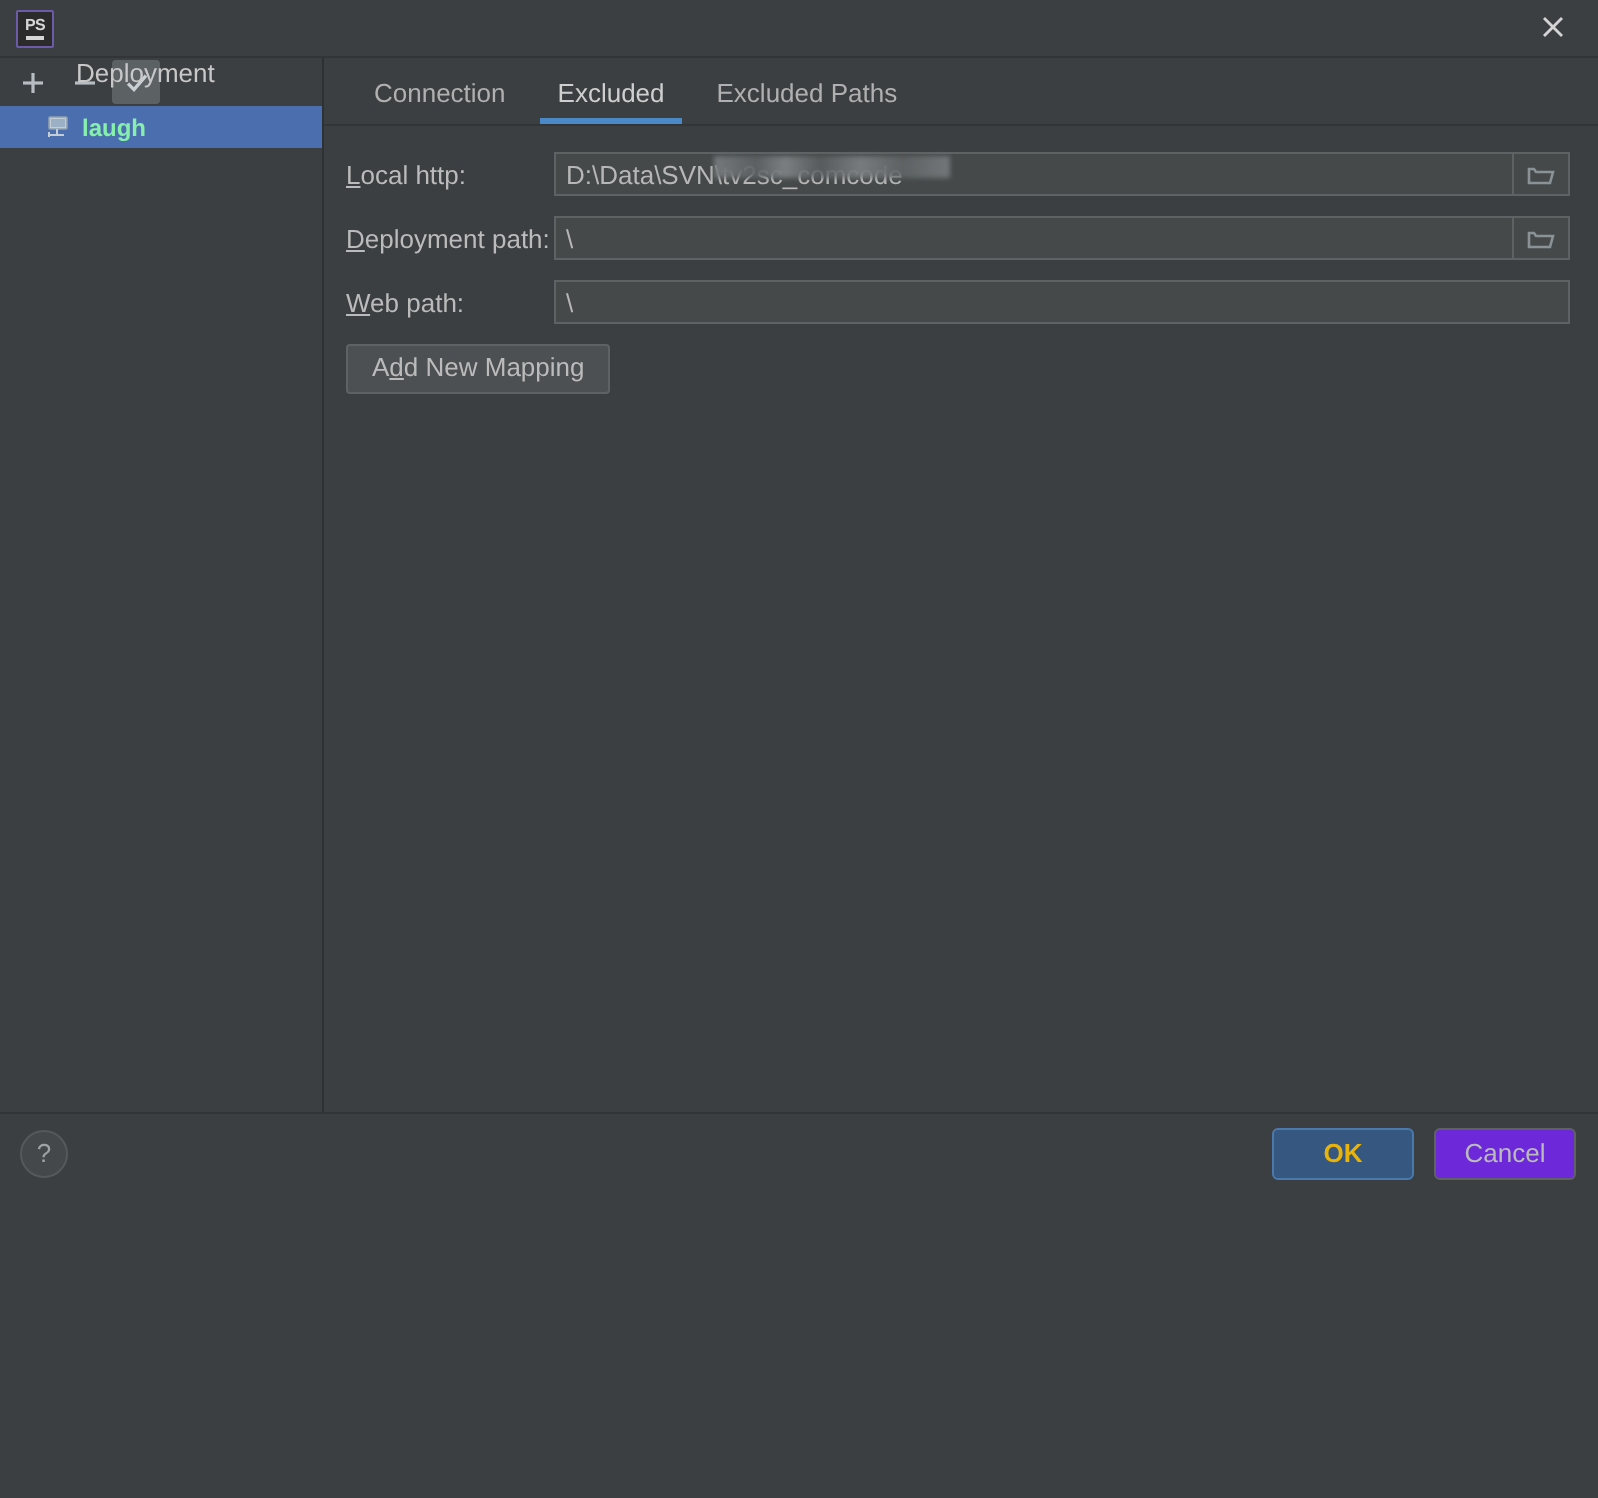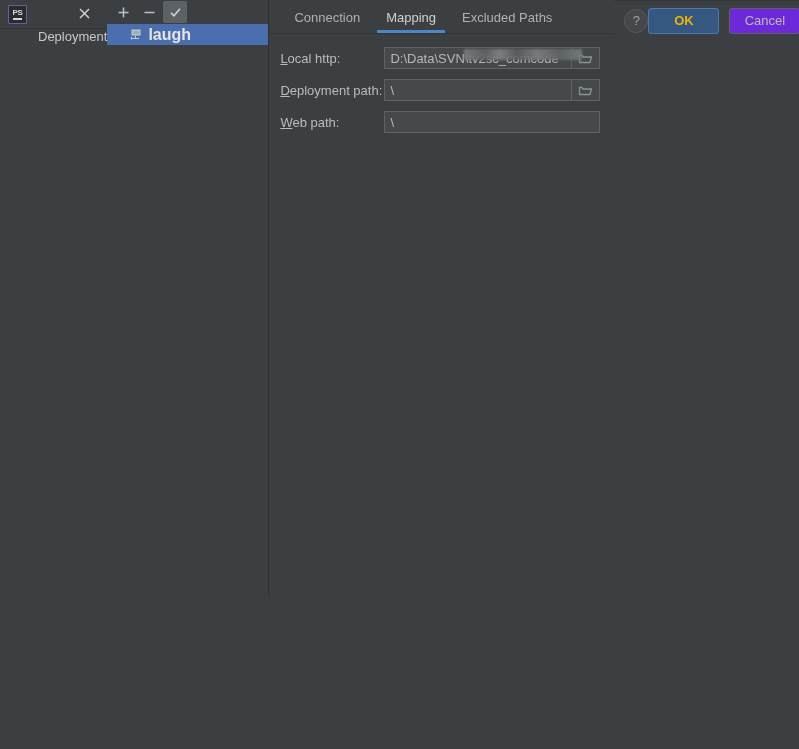--- a/index.html
+++ b/index.html
@@ -15,20 +15,21 @@
     color: #bbbbbb;
     overflow: hidden;
     -webkit-font-smoothing: antialiased;
   }
   .dialog {
     position: relative;
     width: 799px;
     height: 596px;
     background: #3c3f41;
     display: flex;
+    flex-direction: column;
   }
 
   
   .titlebar {
     height: 28px;
     min-height: 28px;
     background: #3c3f41;
     display: flex;
     align-items: center;
     padding-left: 8px;
@@ -133,23 +134,23 @@
     display: flex;
     align-items: center;
     padding-left: 22px;
     gap: 6px;
     cursor: pointer;
   }
   .server-item.selected {
     background: #4b6eaf;
   }
   .server-item .name {
-    font-size: 16px;
+    font-size: 12px;
     font-weight: bold;
-    color: #e5e5e5;
+    color: #86efac;
   }
   .srv-icon { display:block; }
 
   
   .right-panel {
     flex: 1 1 auto;
     display: flex;
     flex-direction: column;
     min-width: 0;
     background: #3c3f41;
@@ -384,21 +385,21 @@
           </span>
           <span class="name">laugh</span>
         </div>
       </div>
     </div>
 
     <div class="right-panel">
 
       <div class="tabs">
         <div class="tab">Connection</div>
-        <div class="tab active">Mapping</div>
+        <div class="tab active">Excluded</div>
         <div class="tab">Excluded Paths</div>
       </div>
 
       <div class="form-area">
 
         <div class="field-row">
           <div class="field-label"><span class="mn">L</span><span>ocal http:</span></div>
           <div class="input-wrap">
             <input class="field-input" type="text" value="D:\Data\SVN\tv2sc_comcode" style="">
             <div class="redaction"></div>
@@ -423,20 +424,23 @@
         </div>
 
         <div class="field-row">
           <div class="field-label"><span class="mn">W</span><span>eb path:</span></div>
           <div class="input-wrap">
             <input class="field-input" type="text" value="\" style="">
           </div>
         </div>
 
 
+        <div class="add-mapping-wrap">
+          <button class="btn"><span>A</span><span class="mn">d</span><span>d New Mapping</span></button>
+        </div>
 
       </div>
     </div>
   </div>
 
   <div class="footer">
     <div class="help-btn">?</div>
     <div class="footer-right">
       <div class="dlg-btn primary">OK</div>
       <div class="dlg-btn secondary">Cancel</div>

